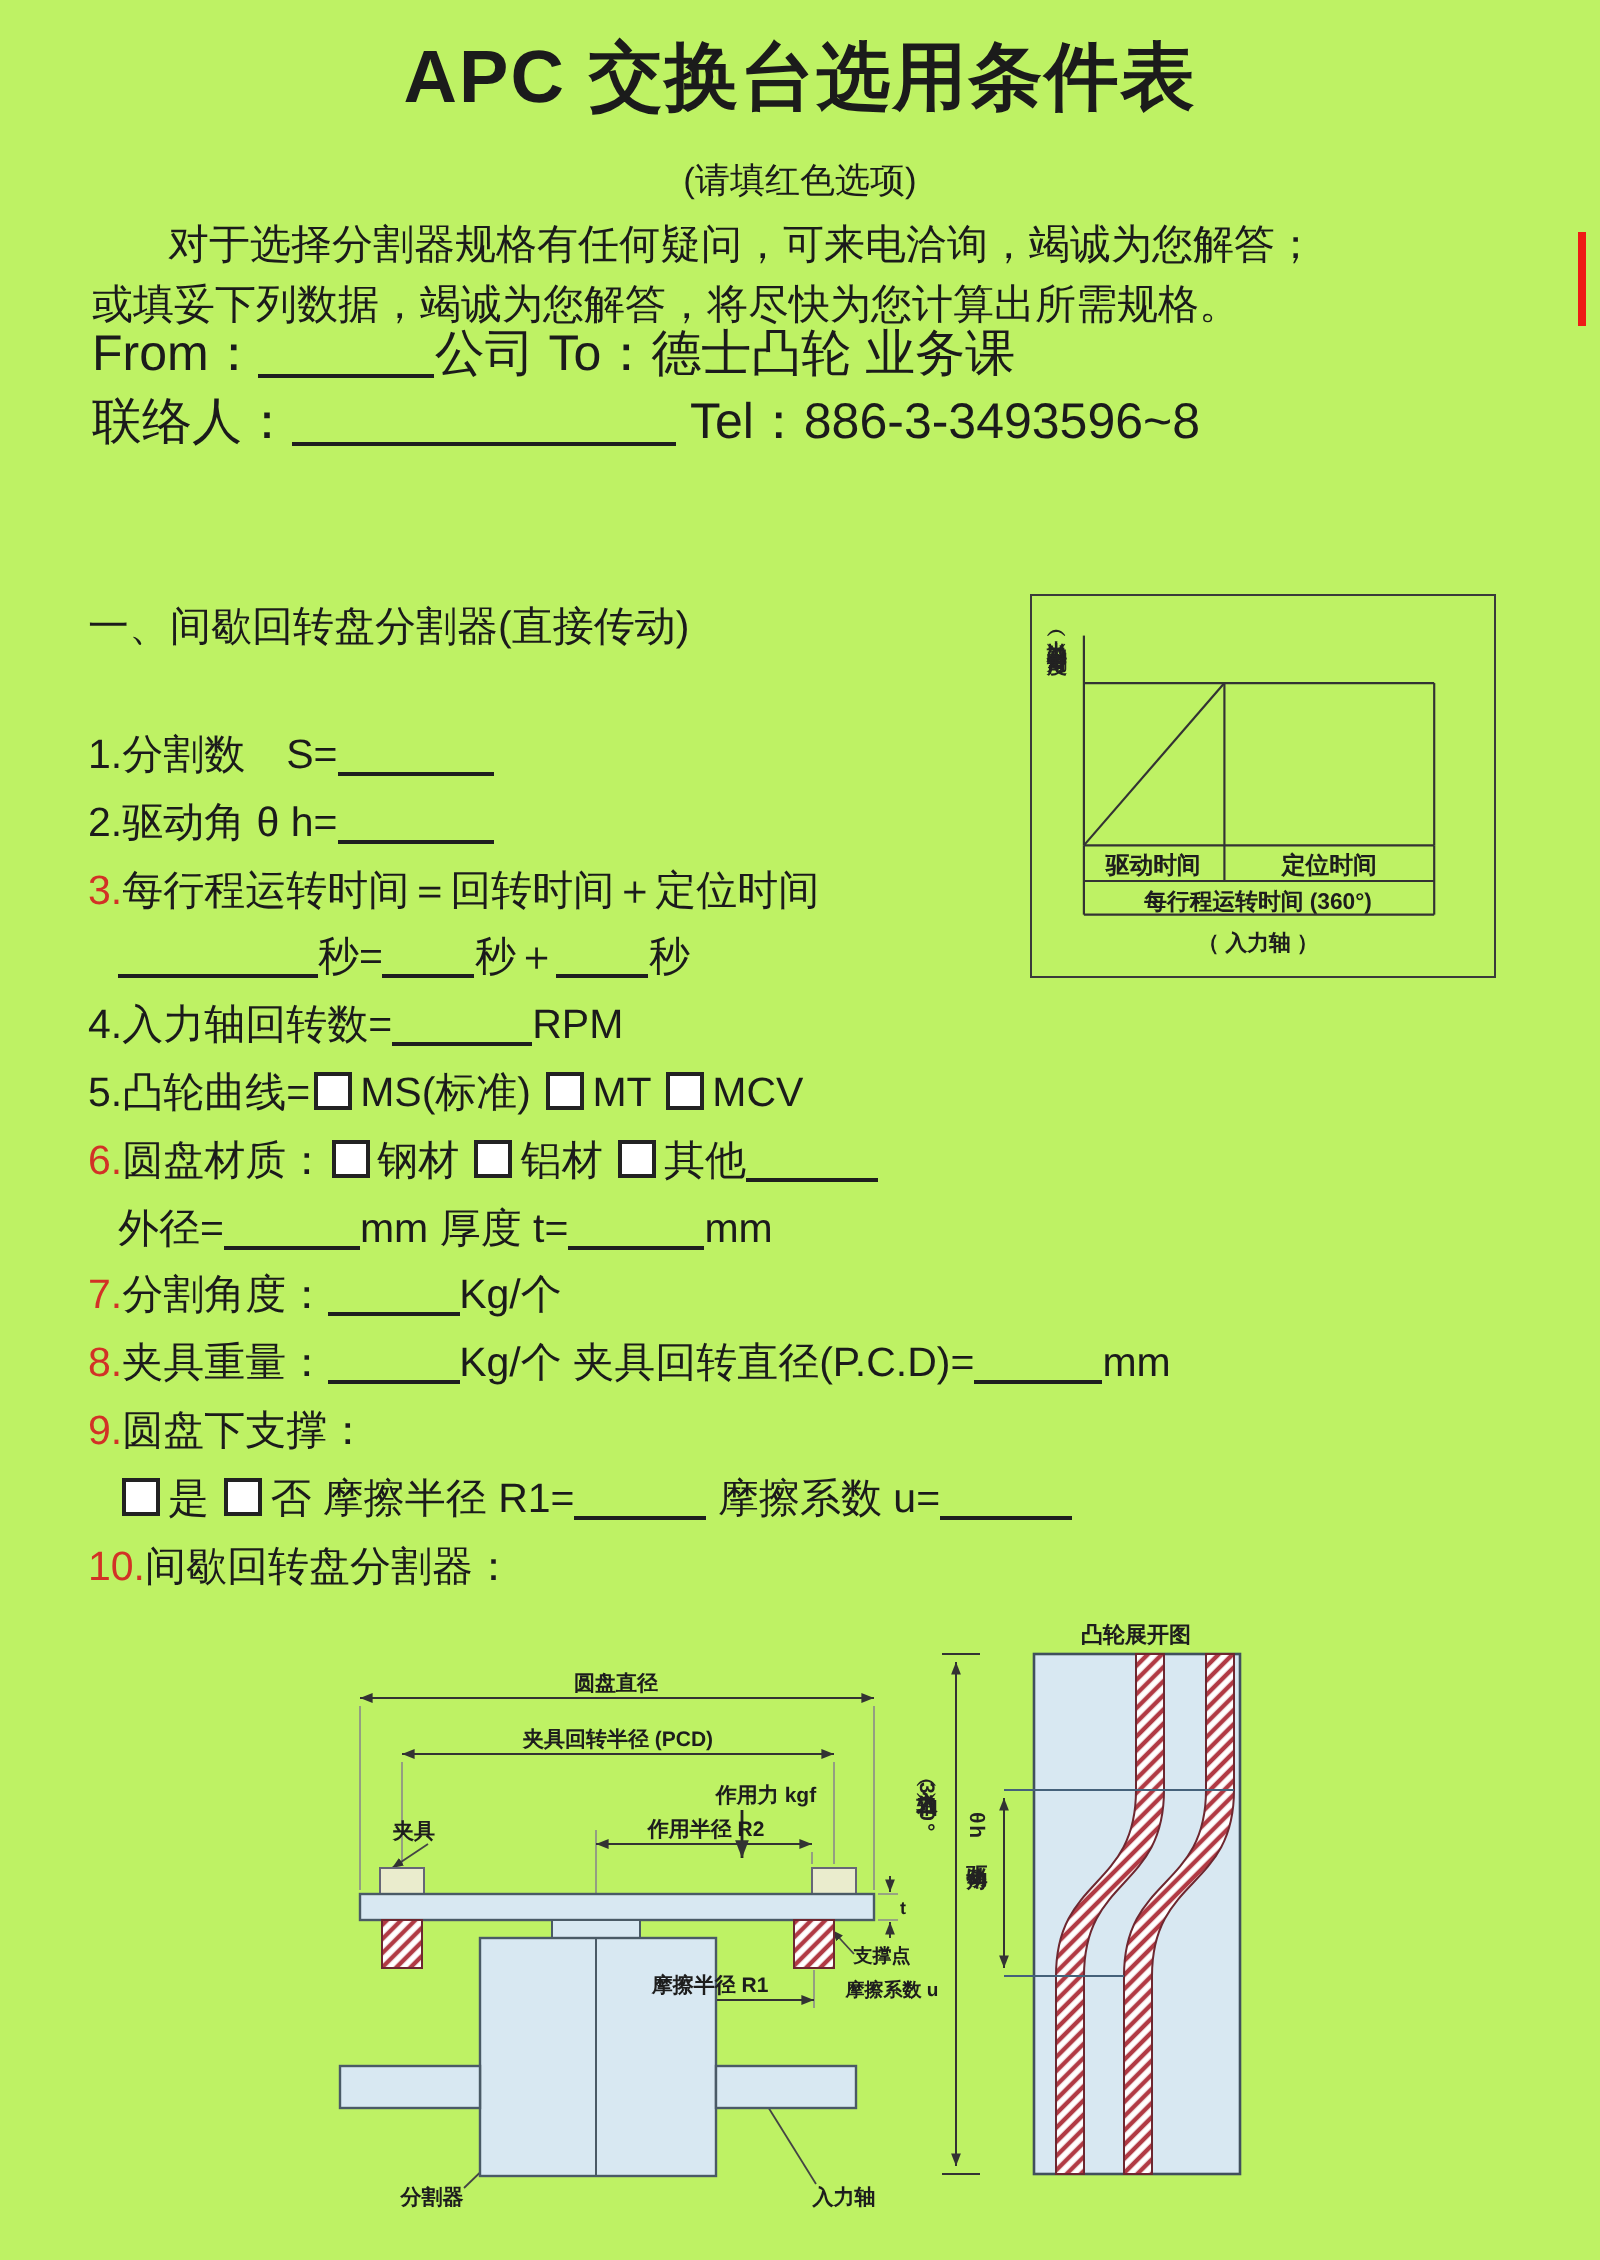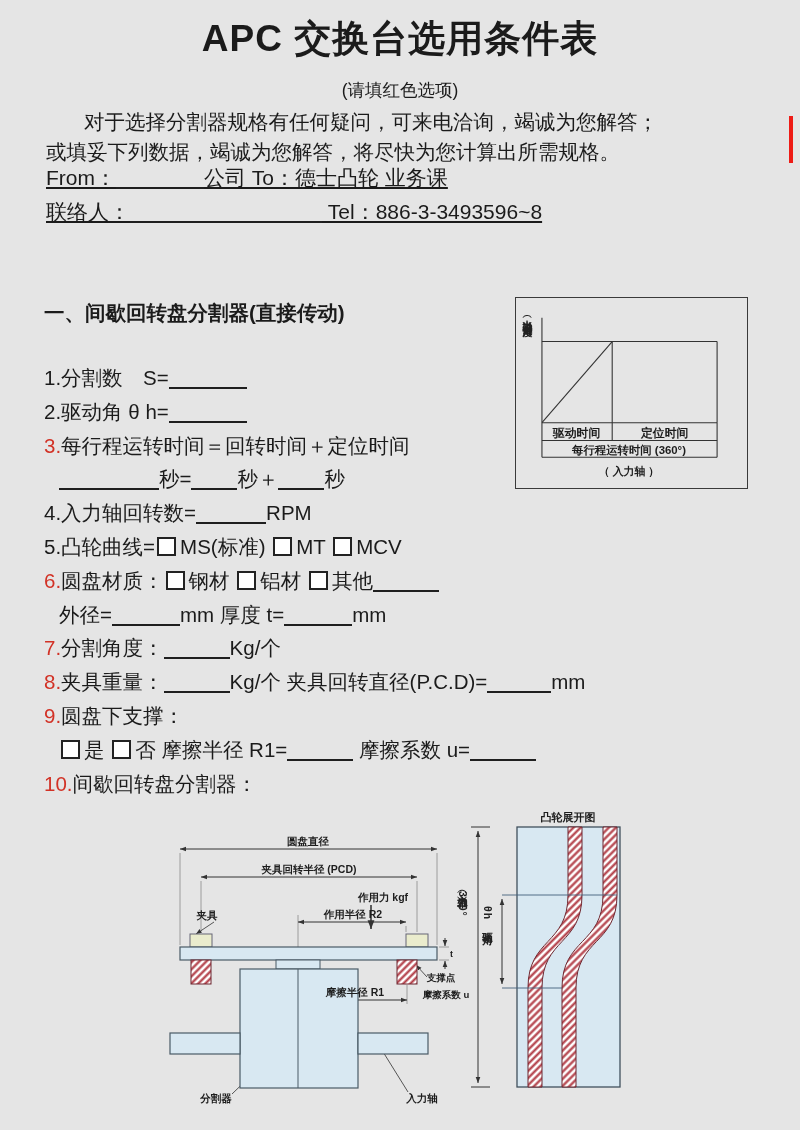--- a/index.html
+++ b/index.html
@@ -1,25 +1,25 @@
 <!DOCTYPE html>
 <html><head>
 <meta charset="utf-8">
 <style>
   html,body{margin:0;padding:0;background:#888;}
-  .page{position:relative;width:800px;height:1130px;background:#e5e5e5;overflow:hidden;
+  .page{position:relative;width:800px;height:1130px;background:#bef264;overflow:hidden;
         font-family:"Liberation Sans",sans-serif;color:#1b1b1b;}
   .abs{position:absolute;}
   .doc-title{top:14px;left:0;right:0;text-align:center;font-size:37px;font-weight:bold;letter-spacing:1px;}
   .doc-subtitle{top:78px;left:0;right:0;text-align:center;font-size:17.5px;}
   .intro1{left:84px;top:108px;font-size:20.5px;white-space:nowrap;}
   .intro2{left:46px;top:138px;font-size:20.5px;white-space:nowrap;}
   #contact-lines{left:46px;top:161px;}
-  #contact-lines .form-line{height:33.5px;line-height:33.5px;font-size:21px;white-space:nowrap;text-decoration:underline;}
-  .section-heading{left:44px;top:299px;font-size:20.5px;white-space:nowrap;font-weight:bold;}
+  #contact-lines .form-line{height:33.5px;line-height:33.5px;font-size:25px;white-space:nowrap;}
+  .section-heading{left:44px;top:299px;font-size:20.5px;white-space:nowrap;}
   #form-lines{left:44px;top:333px;margin-top:28px;}
   .form-line{height:33.8px;line-height:33.8px;font-size:20.5px;white-space:nowrap;}
   .form-line.indent{padding-left:15px;}
   .num{color:#1b1b1b;}
   .num.red{color:#d23226;}
   .blank{display:inline-block;border-bottom:2px solid #1f1f1f;height:1em;vertical-align:-4px;}
   .cbox{display:inline-block;width:15px;height:15px;border:2px solid #222;vertical-align:-2px;
         margin:0 4px 0 2px;background:#fff;}
   .edge-mark{left:789px;top:116px;width:4px;height:47px;background:#ee1c16;}
   .chart-box{left:515px;top:297px;width:231px;height:190px;border:1.5px solid #3a3a3a;}

